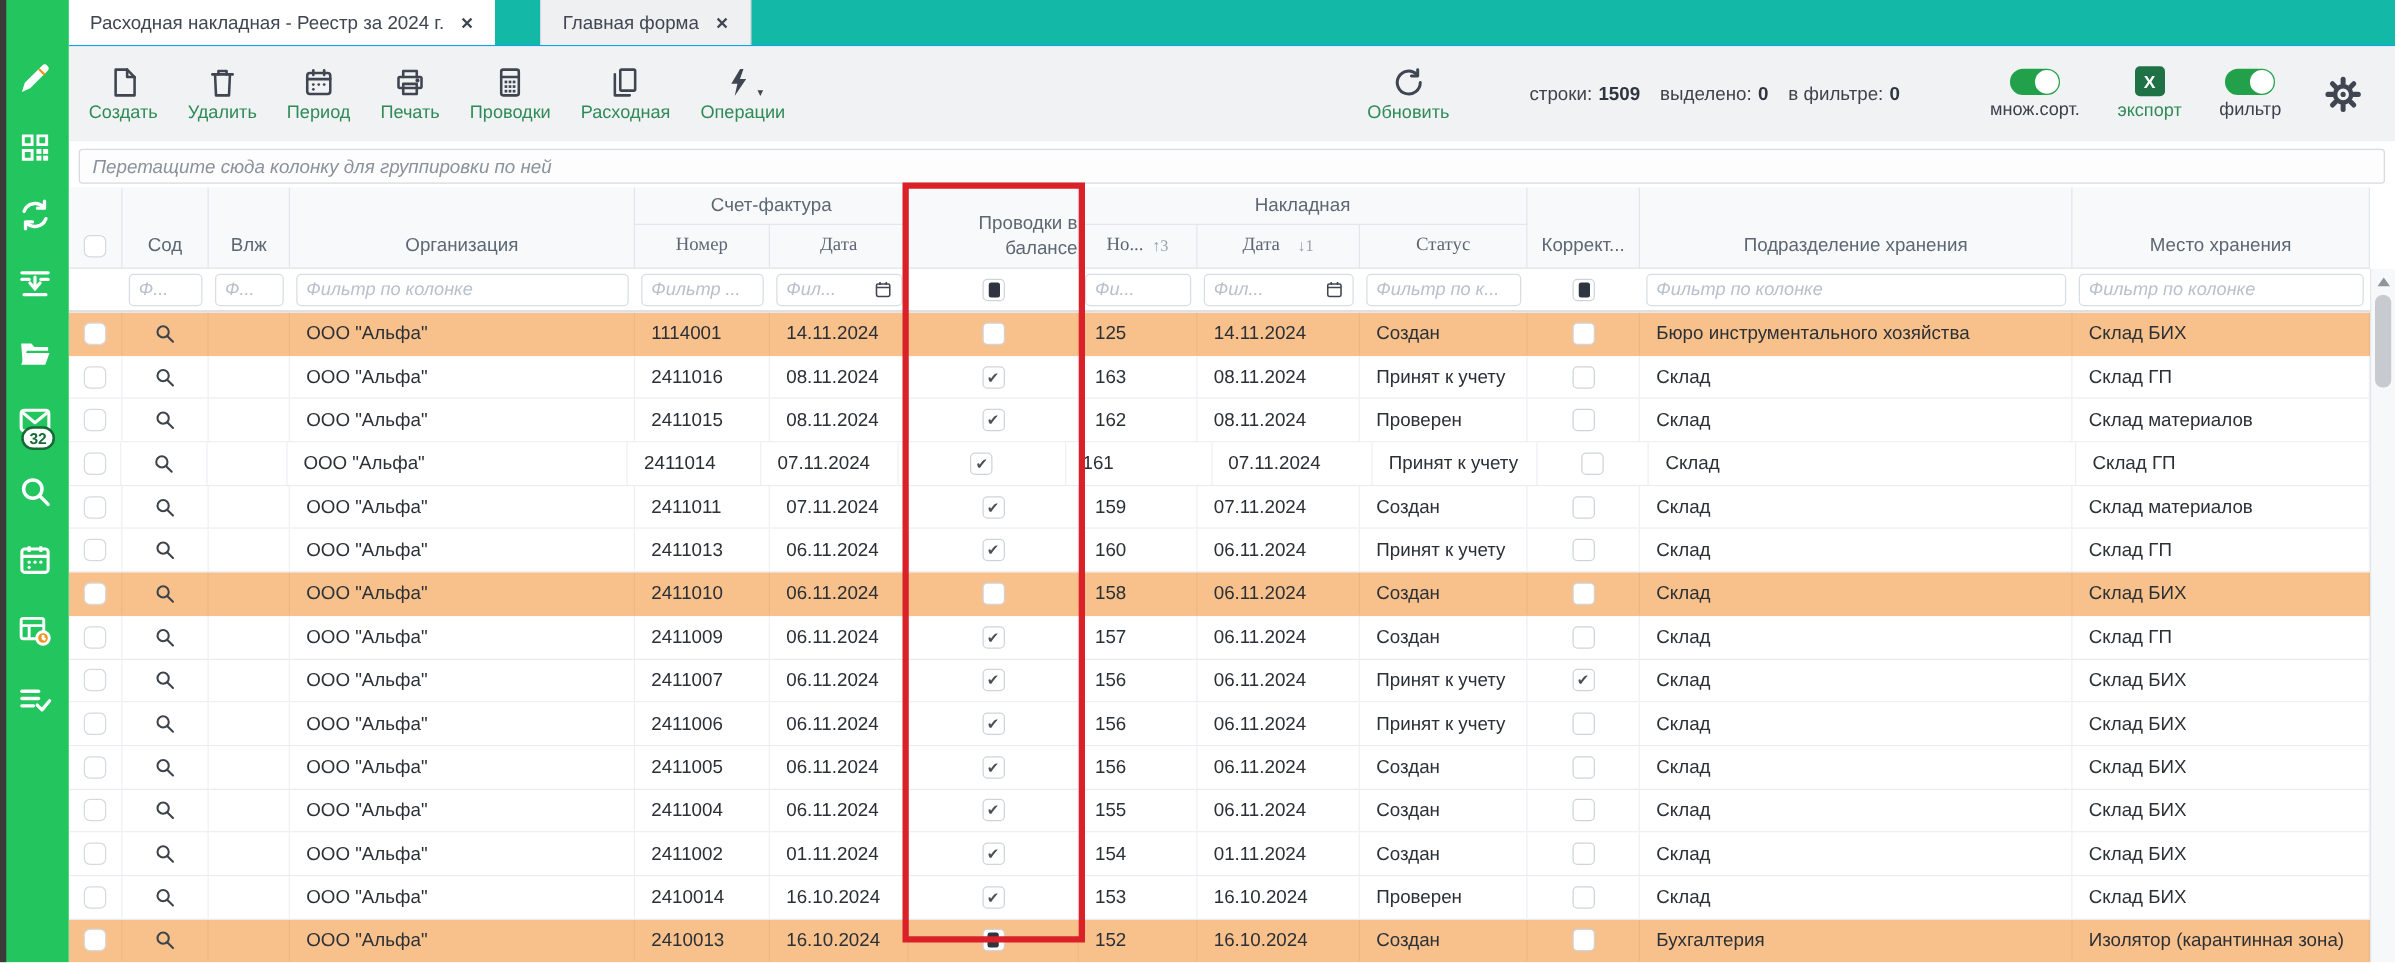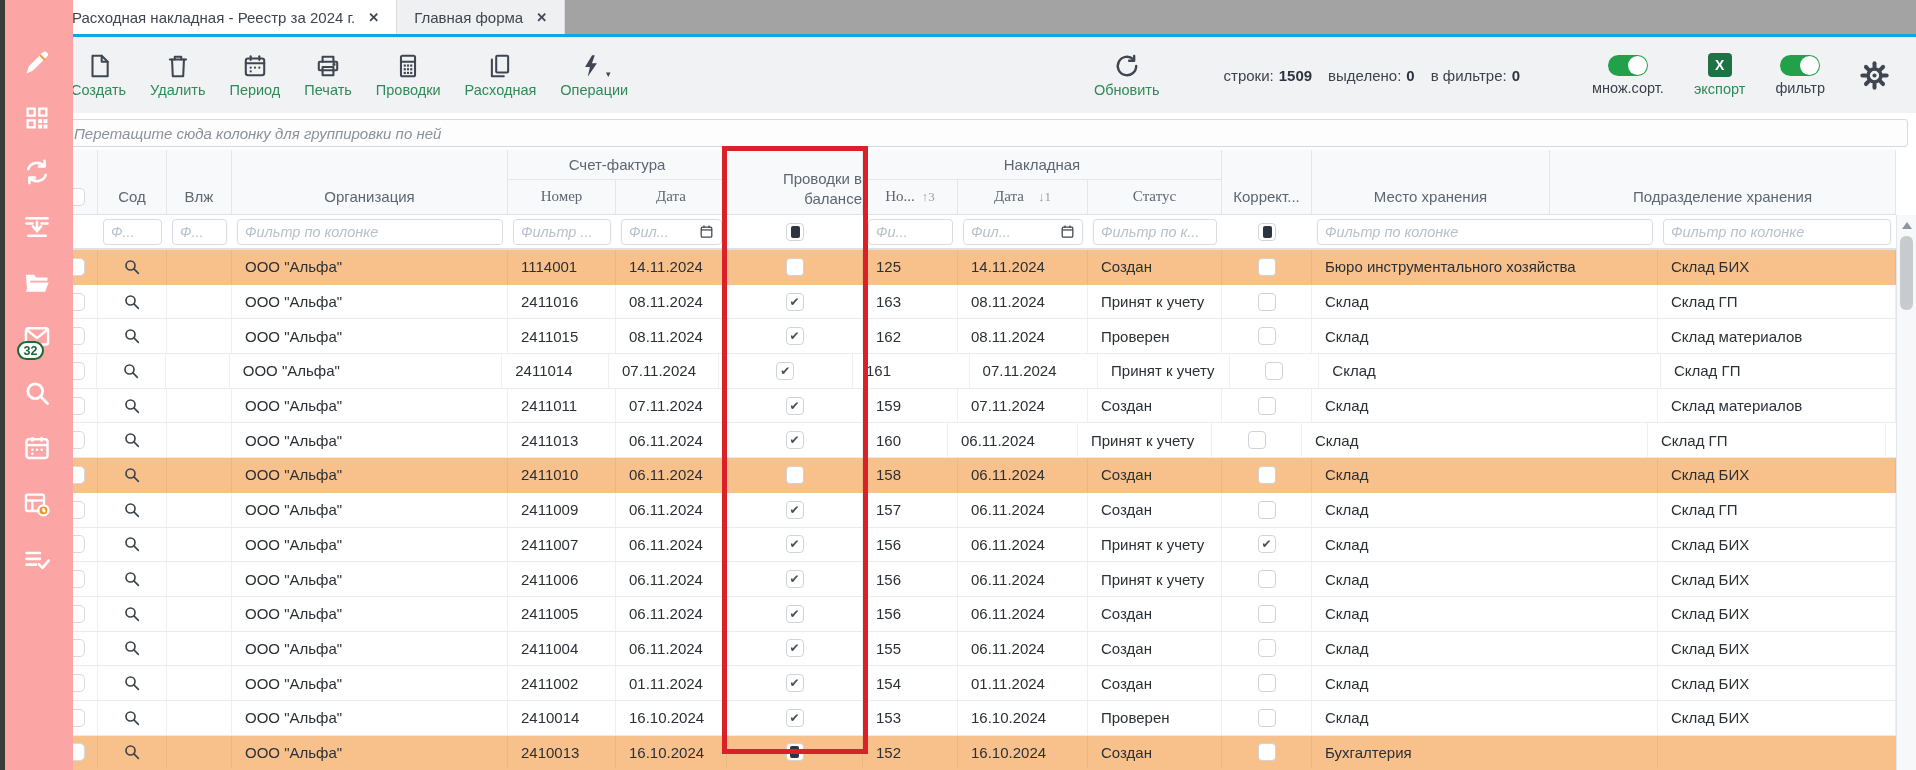--- a/index.html
+++ b/index.html
@@ -1,33 +1,33 @@
 <!DOCTYPE html>
 <html><head>
 <meta charset="utf-8">
 <style>
   * { margin:0; padding:0; box-sizing:border-box; }
   html,body { width:1916px; height:770px; overflow:hidden; background:#fff;
     font-family:"Liberation Sans", sans-serif; }
   .app { position:relative; width:1916px; height:770px; background:#fff; overflow:hidden; }
 
   
-  .sidebar { position:absolute; left:0; top:0; width:73px; height:770px; background:#fca5a5; z-index:10; }
+  .sidebar { position:absolute; left:0; top:0; width:55px; height:770px; background:#22c55e; z-index:10; }
   .sidebar::before { content:""; position:absolute; left:0; top:0; width:5px; height:100%; background:#3b3b39; }
   .s-icon { position:absolute; left:50%; transform:translateX(-50%); width:28px; height:28px; color:#fff; cursor:pointer; }
   .s-icon svg { width:28px; height:28px; display:block; }
   .badge { position:absolute; left:17px; top:341px; min-width:27px; height:19px; background:#fff;
     border:2px solid #156a35; border-radius:10px; color:#156a35; font-size:12.5px; font-weight:bold;
     display:flex; align-items:center; justify-content:center; padding:0 3px; z-index:11; }
 
   
   .main { position:absolute; left:55px; top:0; width:1861px; height:770px; }
 
   
-  .tabbar { height:37px; background:#a3a3a3; display:flex; border-bottom:3px solid #0ea5e9; }
+  .tabbar { height:37px; background:#14b8a6; display:flex; border-bottom:1px solid #0ea5e9;gap:36px; }
   .tab { display:flex; align-items:center; gap:13px; padding:0 17px; font-size:15px; color:#3f4651; cursor:pointer; }
   .tab.active { background:#fff; }
   .tab.inactive { background:#eef0f1; border-left:1px solid #d9dbde; border-right:1px solid #d9dbde; }
   .tab-close { font-size:13px; color:#3f4651; font-weight:bold; }
 
   
   .toolbar { height:76px; background:#f1f2f4; display:flex; align-items:center; position:relative; }
   .tb-left { display:flex; align-items:center; gap:24px; margin-left:16px; }
   .tb-btn { display:flex; flex-direction:column; align-items:center; gap:3px; cursor:pointer; }
   .tb-btn svg { width:26px; height:26px; stroke:#3f4651; fill:none; stroke-width:1.9; stroke-linecap:round; stroke-linejoin:round; }
@@ -379,25 +379,25 @@
               <span class="sort s2">↓1</span>
             </div>
           <div class="th c9">
               <span>Статус</span>
             </div>
         </div>
       </div>
       <div class="th c10 plain">
           <span>Коррект...</span>
         </div>
+      <div class="th c11 plain">
+          <span>Подразделение хранения</span>
+        </div>
       <div class="th c12 plain">
           <span>Место хранения</span>
-        </div>
-      <div class="th c11 plain">
-          <span>Подразделение хранения</span>
         </div>
     </div>
 
     <div class="filters">
       <div class="fc c0"></div>
       <div class="fc c1">
           <div class="fin">
             <input placeholder="Ф..." style="">
           </div>
         </div>
@@ -607,21 +607,21 @@
               <line x1="14.6" y1="14.6" x2="20.5" y2="20.5"></line>
             </svg>
           </div>
           <div class="td cc" style="width: 65px;"></div>
           <div class="td txt" style="width: 276px;">ООО "Альфа"</div>
           <div class="td txt" style="width: 108px;">2411013</div>
           <div class="td txt" style="width: 111px;">06.11.2024</div>
           <div class="td cc" style="width: 136px;">
             <span class="cb checked"></span>
           </div>
-          <div class="td txt" style="width: 85px;">160</div>
+          <div class="td txt" style="width: 95px;">160</div>
           <div class="td txt" style="width: 130px;">06.11.2024</div>
           <div class="td txt" style="width: 134px;">Принят к учету</div>
           <div class="td cc" style="width: 90px;">
             <span class="cb"></span>
           </div>
           <div class="td txt" style="width: 346px;">Склад</div>
           <div class="td txt" style="width: 238px;">Склад ГП</div>
         </div>
         <div class="tr hl">
           <div class="td cc" style="width: 43px;">
@@ -848,20 +848,21 @@
           <div class="td cc" style="width: 136px;">
             <span class="cb ind"></span>
           </div>
           <div class="td txt" style="width: 95px;">152</div>
           <div class="td txt" style="width: 130px;">16.10.2024</div>
           <div class="td txt" style="width: 134px;">Создан</div>
           <div class="td cc" style="width: 90px;">
             <span class="cb"></span>
           </div>
           <div class="td txt" style="width: 346px;">Бухгалтерия</div>
+          <div class="td txt" style="width: 238px;">Изолятор (карантинная зона)</div>
         </div>
       </div>
 
     <div class="scrollbar">
       <div class="sb-up"></div>
       <div class="sb-thumb"></div>
     </div>
   </div>
 
   <div class="red-box"></div>

